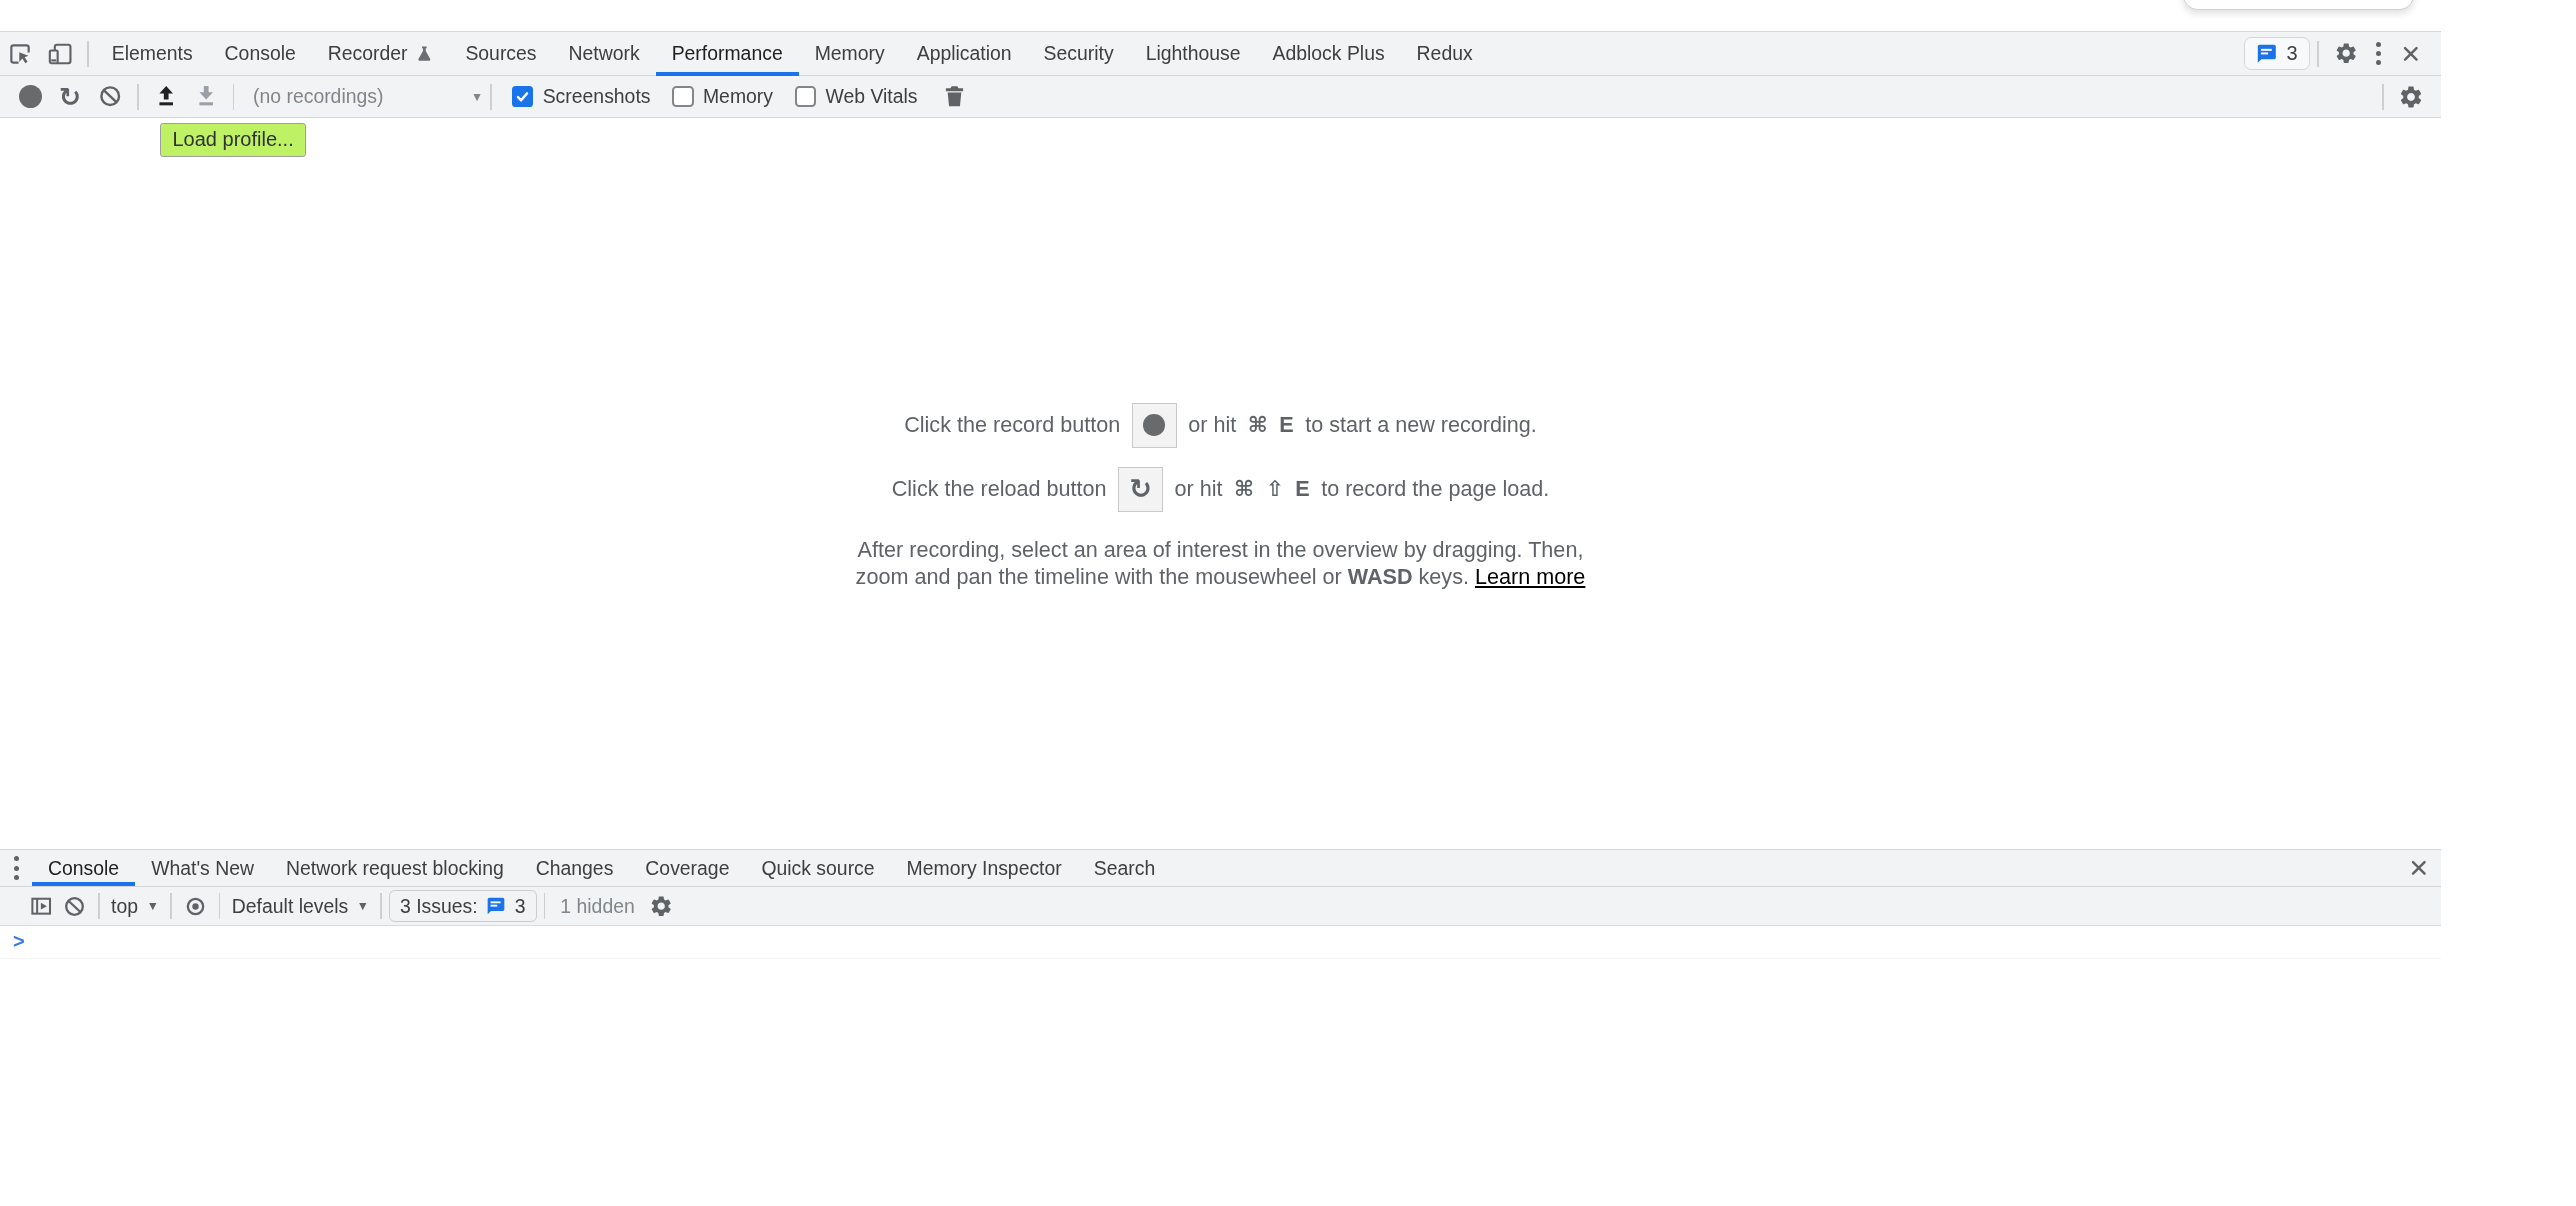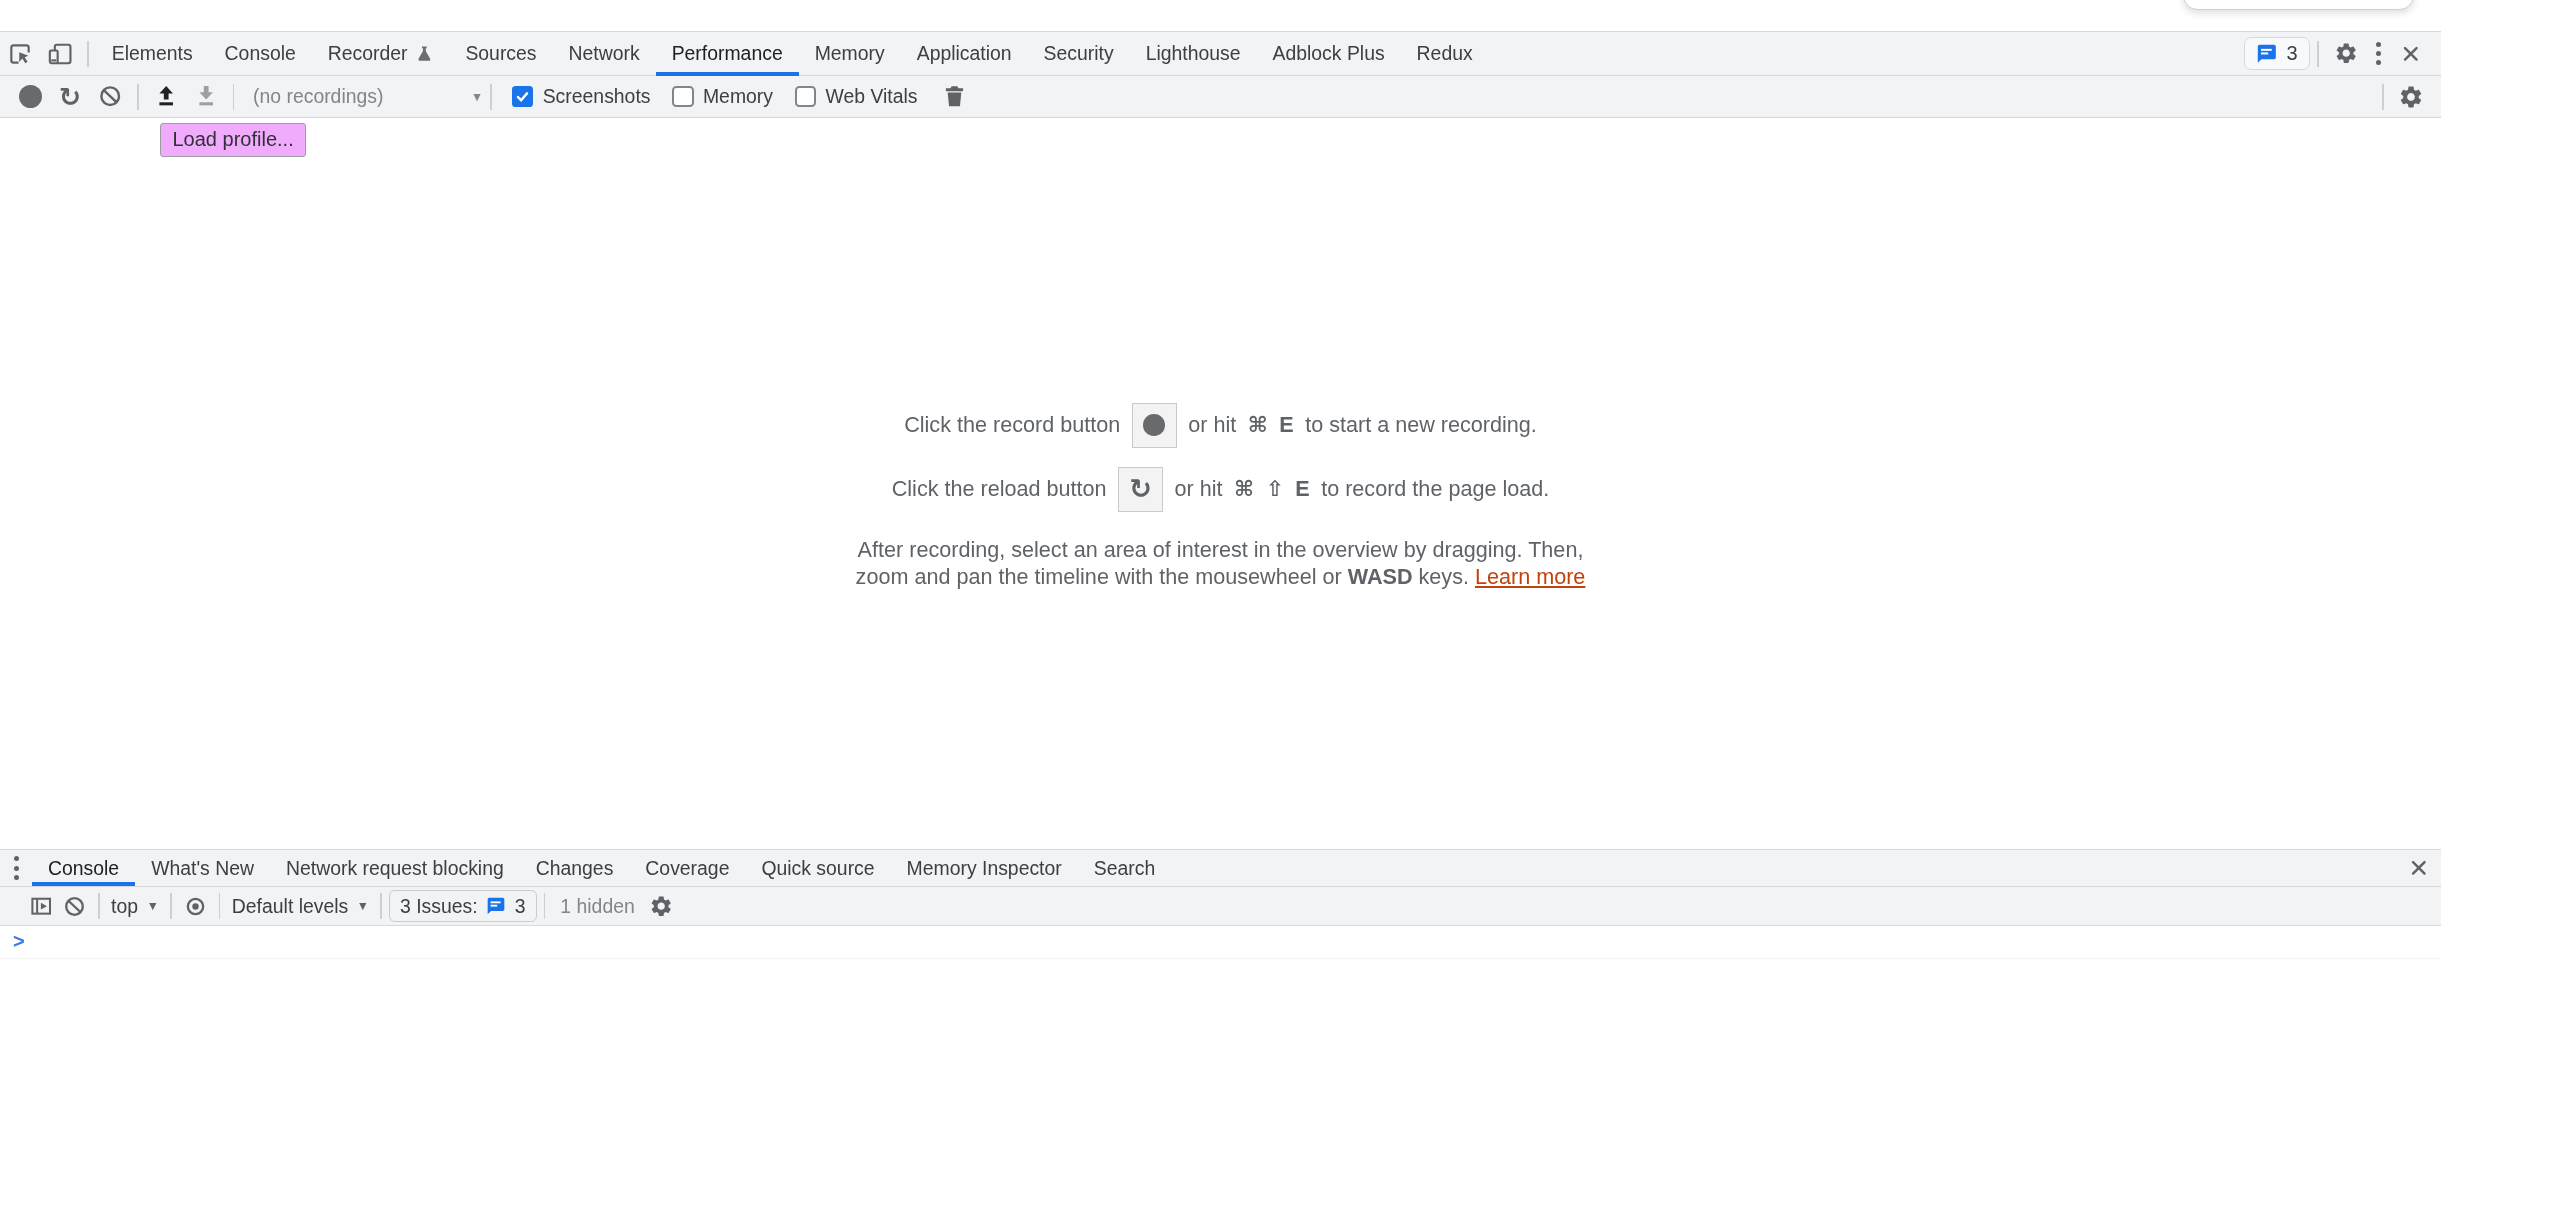--- a/index.html
+++ b/index.html
@@ -38,31 +38,31 @@
     margin-left:11.5px; font-size:19.4px; color:#80868b; cursor:pointer; }
   .arrow-glyph { font-size:12.2px; color:#80868b; }
   .cb { display:flex; align-items:center; gap:9.3px; margin-left:21.6px; font-size:19.4px; color:#3c4043; cursor:pointer; }
   .cb-box { width:21.6px; height:21.6px; border-radius:3.6px; display:flex; align-items:center; justify-content:center; }
   .cb-box.checked { background:#1a73e8; }
   .cb-box.unchecked { background:#fff; border:2.2px solid #80868b; border-radius:4.3px; }
   .spacer { flex:1; }
 
   
   .content { flex:1; background:#fff; position:relative; }
-  .tooltip { position:absolute; left:160px; top:5px; background:#f0abfc; border:1.4px solid #9e9e9e;
+  .tooltip { position:absolute; left:160px; top:5px; background:#bef264; border:1.4px solid #9e9e9e;
     border-radius:2.9px; padding:4.3px 11.5px; font-size:20px; color:#303134; white-space:nowrap; }
   .empty-state { padding-top:284px; display:flex; flex-direction:column; align-items:center;
     font-size:21.6px; color:#5f6368; }
   .hint-row { display:flex; align-items:center; gap:11.5px; height:46px; margin-bottom:18px; }
   .icon-box { width:45px; height:45px; border:1.4px solid #c9c9c9; background:#f3f3f3;
     display:flex; align-items:center; justify-content:center; cursor:pointer; }
   .icon-box .record-dot { width:21.6px; height:21.6px; }
   .key { font-weight:bold; }
   .hint-para { text-align:center; line-height:27px; margin-top:5.8px; }
-  .link { color:#c2410c; text-decoration:underline; cursor:pointer; }
+  .link { color:#000000; text-decoration:underline; cursor:pointer; }
 
   
   .drawer { height:357px; border-top:1.4px solid #d6d6d6; display:flex; flex-direction:column; }
   .drawer-tabs { height:37px; background:#f1f3f4; border-bottom:1.4px solid #d6d6d6;
     display:flex; align-items:stretch; color:#3c4043; }
   .dtab { padding:0 16px; display:flex; align-items:center; font-size:19.4px; position:relative;
     cursor:pointer; white-space:nowrap; }
   .dtab.selected { color:#202124; }
   .dtab.selected::after { content:""; position:absolute; left:0; right:0; bottom:0; height:3.6px; background:#1a73e8; }
   .drawer-tabs .icon-btn { width:32px; }

